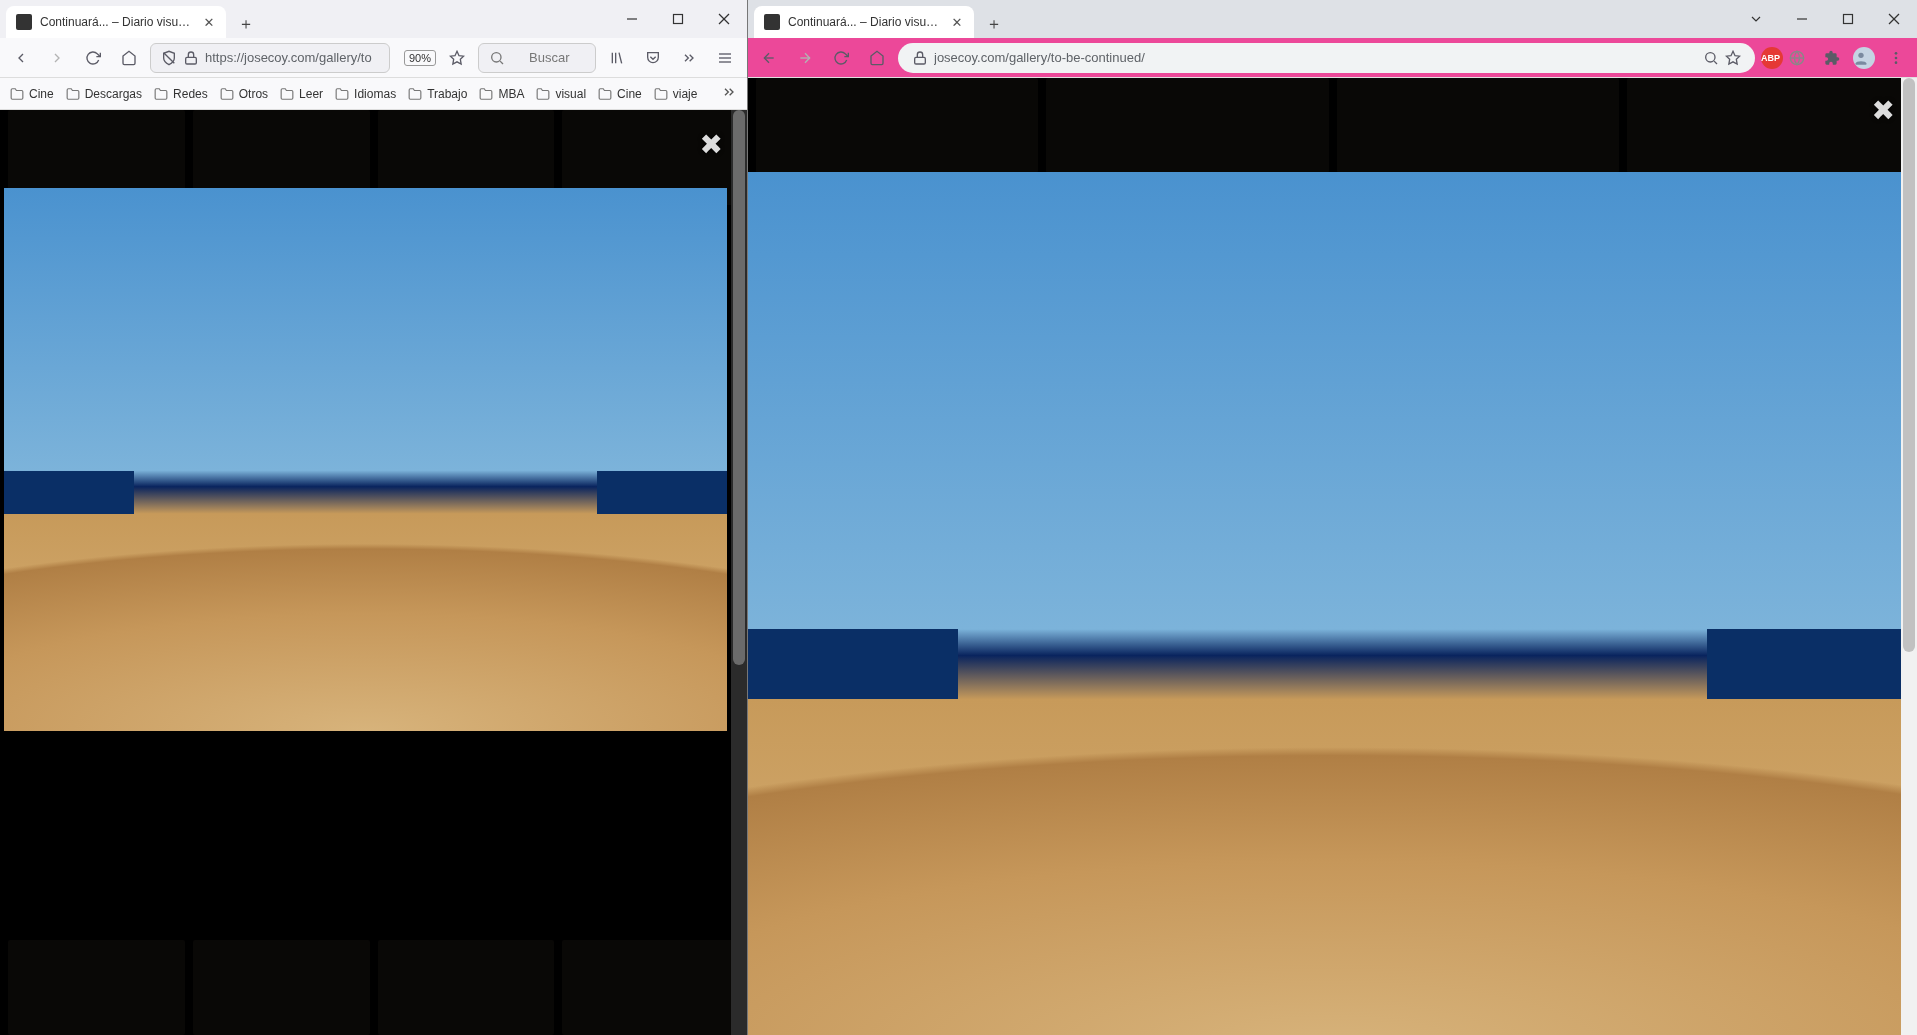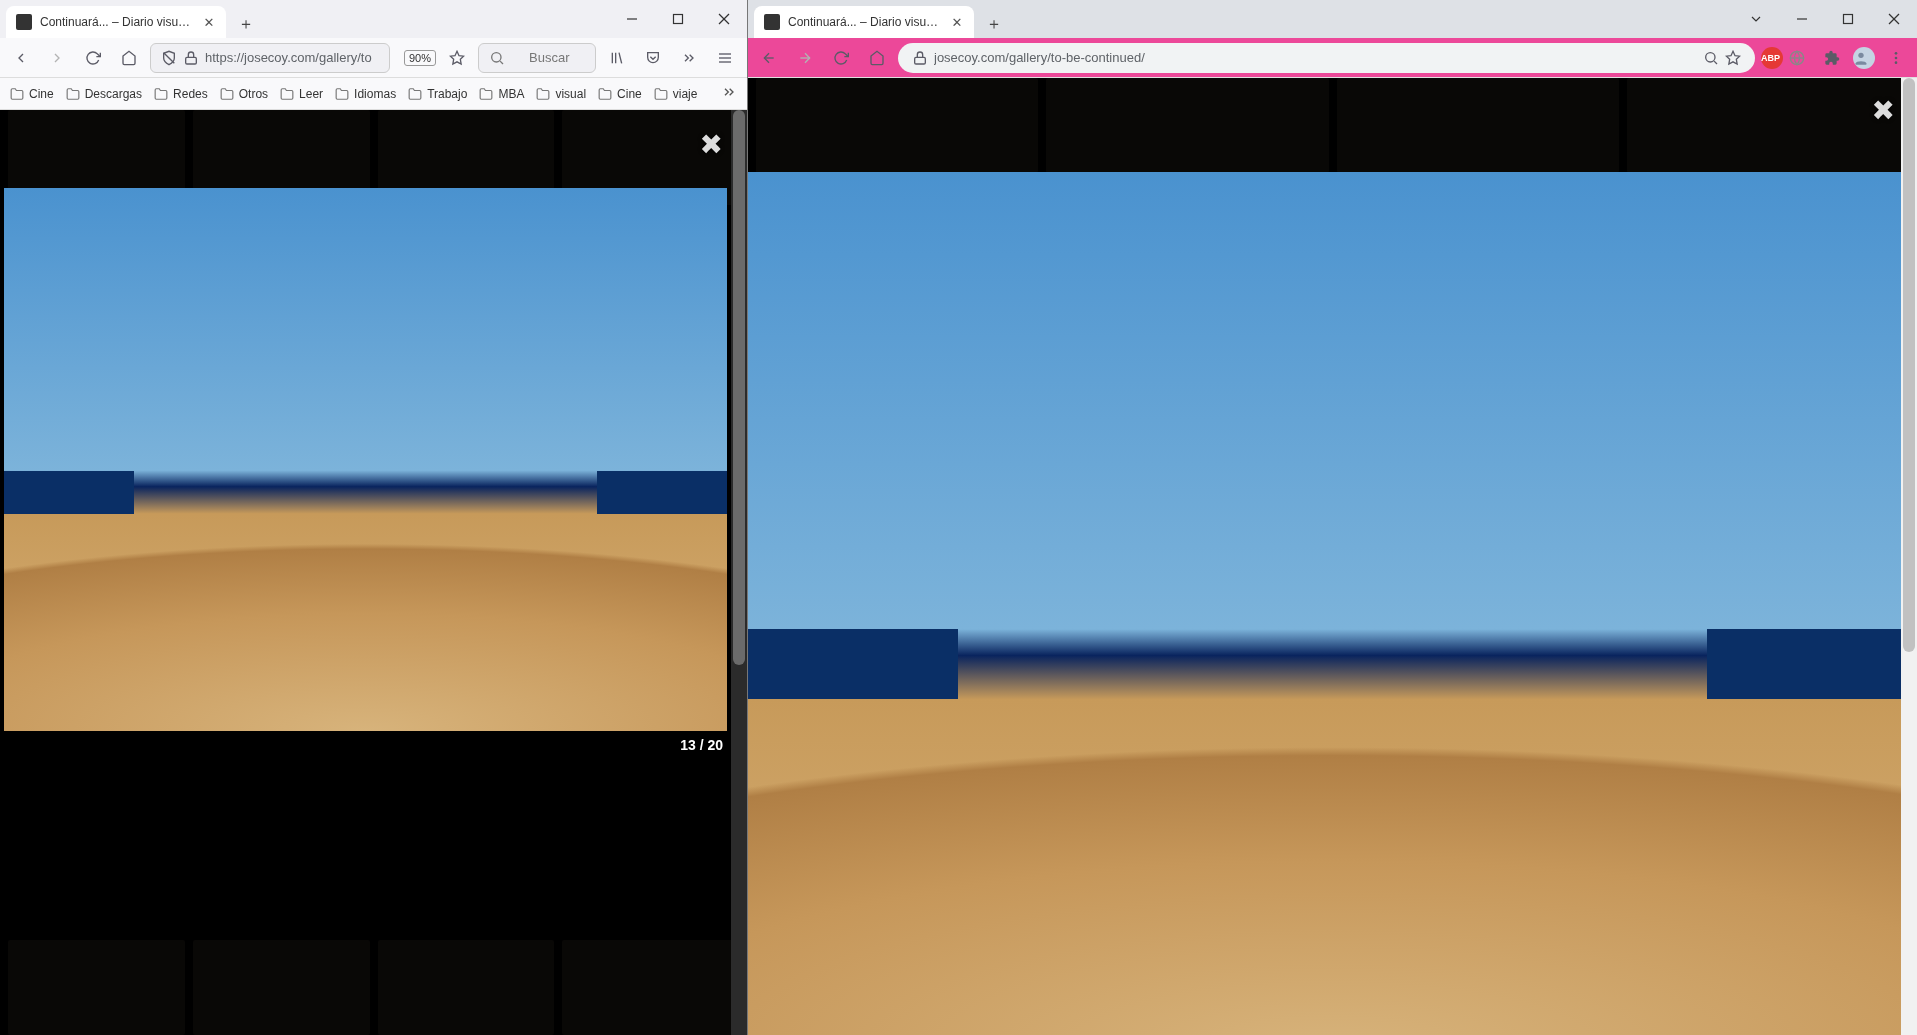--- a/index.html
+++ b/index.html
@@ -291,21 +291,20 @@
         <div class="thumb"></div>
         <div class="thumb"></div>
     </div>
     <div class="overlay"></div>
     <span class="close-x">✖</span>
     <div class="lightbox">
       <div class="photo">
         <div class="sea-l"></div>
           <div class="sea-r"></div>
       </div>
-      <div class="caption">13 / 20</div>
     </div>
     <div class="vscroll">
         <div class="thumb-sc"></div>
       </div>
   </div>
 </div>
 
 <div class="pane ch">
   <div class="titlebar ch">
     <div class="tabs">

